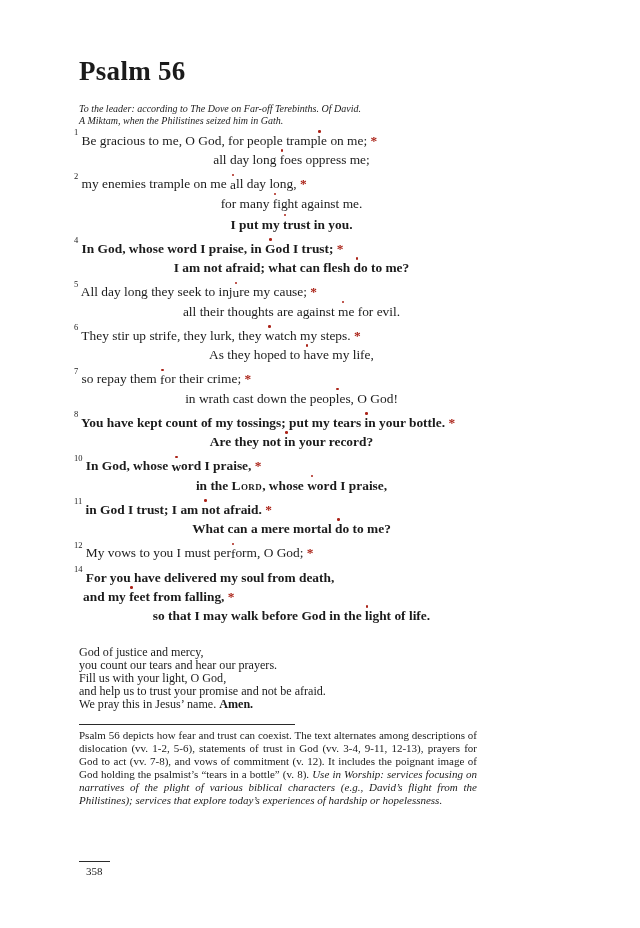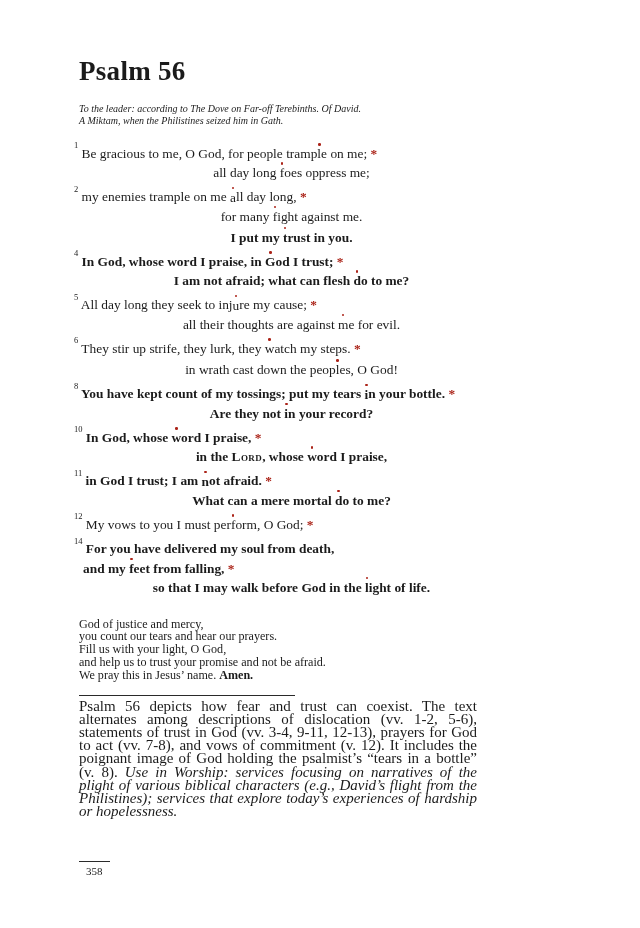--- a/index.html
+++ b/index.html
@@ -17,21 +17,21 @@
     margin: 0; padding: 0;
     font-size: 27px; line-height: 27px;
     font-weight: bold; letter-spacing: 0.3px;
   }
   .superscription {
     margin-top: 18px;
     font-style: italic;
     font-size: 10px; line-height: 12.4px;
     white-space: nowrap;
   }
-  .verses { margin-top: 13px; margin-left: -5px; font-size: 13.4px; }
+  .verses { margin-left: -5px; font-size: 13.4px; }
   .verse { margin-bottom: 2px; }
   .verse.bold { font-weight: bold; }
   .vline { line-height: 19px; white-space: nowrap; }
   .vline.i0 { padding-left: 0; }
   .vline.i1 { padding-left: 32px; text-align: center; }
   .vline.i2 { padding-left: 9px; }
   sup.vn {
     font-size: 8.5px; font-weight: normal;
     position: relative; top: -4.5px;
     letter-spacing: 0;
@@ -53,21 +53,21 @@
     font-size: 12.1px; line-height: 12.9px;
   }
   .prayer .pline { white-space: nowrap; }
   .footnote-rule {
     margin-top: 13px;
     width: 216px; height: 0;
     border-top: 1.4px solid #2a2a2a;
   }
   .footnote {
     margin: 4px 0 0 0;
-    font-size: 15px; line-height: 13.1px;
+    font-size: 11px; line-height: 13.1px;
     text-align: justify;
   }
   .folio { position: absolute; left: 79px; top: 861px; }
   .folio-rule { width: 31px; border-top: 1.4px solid #2a2a2a; }
   .folio-num { margin-top: 3px; padding-left: 7px; font-size: 11px; }
 </style>
 </head>
 <body>
 
 <div class="page">
@@ -93,22 +93,24 @@
       <div class="verse bold">
         <div class="vline i0"><sup class="vn">4</sup> In God, whose word I praise, in <span class="pt">G</span>od I trust;<span class="star"> *</span></div>
         <div class="vline i1">I am not afraid; what can flesh <span class="pt">d</span>o to me?</div>
       </div>
       <div class="verse">
         <div class="vline i0"><sup class="vn">5</sup> All day long they seek to inj<span class="pt">u</span>re my cause;<span class="star"> *</span></div>
         <div class="vline i1">all their thoughts are against <span class="pt">m</span>e for evil.</div>
       </div>
       <div class="verse">
         <div class="vline i0"><sup class="vn">6</sup> They stir up strife, they lurk, they <span class="pt">w</span>atch my steps.<span class="star"> *</span></div>
+        <div class="vline i1">As they hoped to <span class="pt">h</span>ave my life,</div>
       </div>
       <div class="verse">
+        <div class="vline i0"><sup class="vn">7</sup> so repay them <span class="pt">f</span>or their crime;<span class="star"> *</span></div>
         <div class="vline i1">in wrath cast down the peop<span class="pt">l</span>es, O God!</div>
       </div>
       <div class="verse bold">
         <div class="vline i0"><sup class="vn">8</sup> You have kept count of my tossings; put my tears <span class="pt">i</span>n your bottle.<span class="star"> *</span></div>
         <div class="vline i1">Are they not <span class="pt">i</span>n your record?</div>
       </div>
       <div class="verse bold">
         <div class="vline i0"><sup class="vn">10</sup> In God, whose <span class="pt">w</span>ord I praise,<span class="star"> *</span></div>
         <div class="vline i1">in the <span class="sc">Lord</span>, whose <span class="pt">w</span>ord I praise,</div>
       </div>

